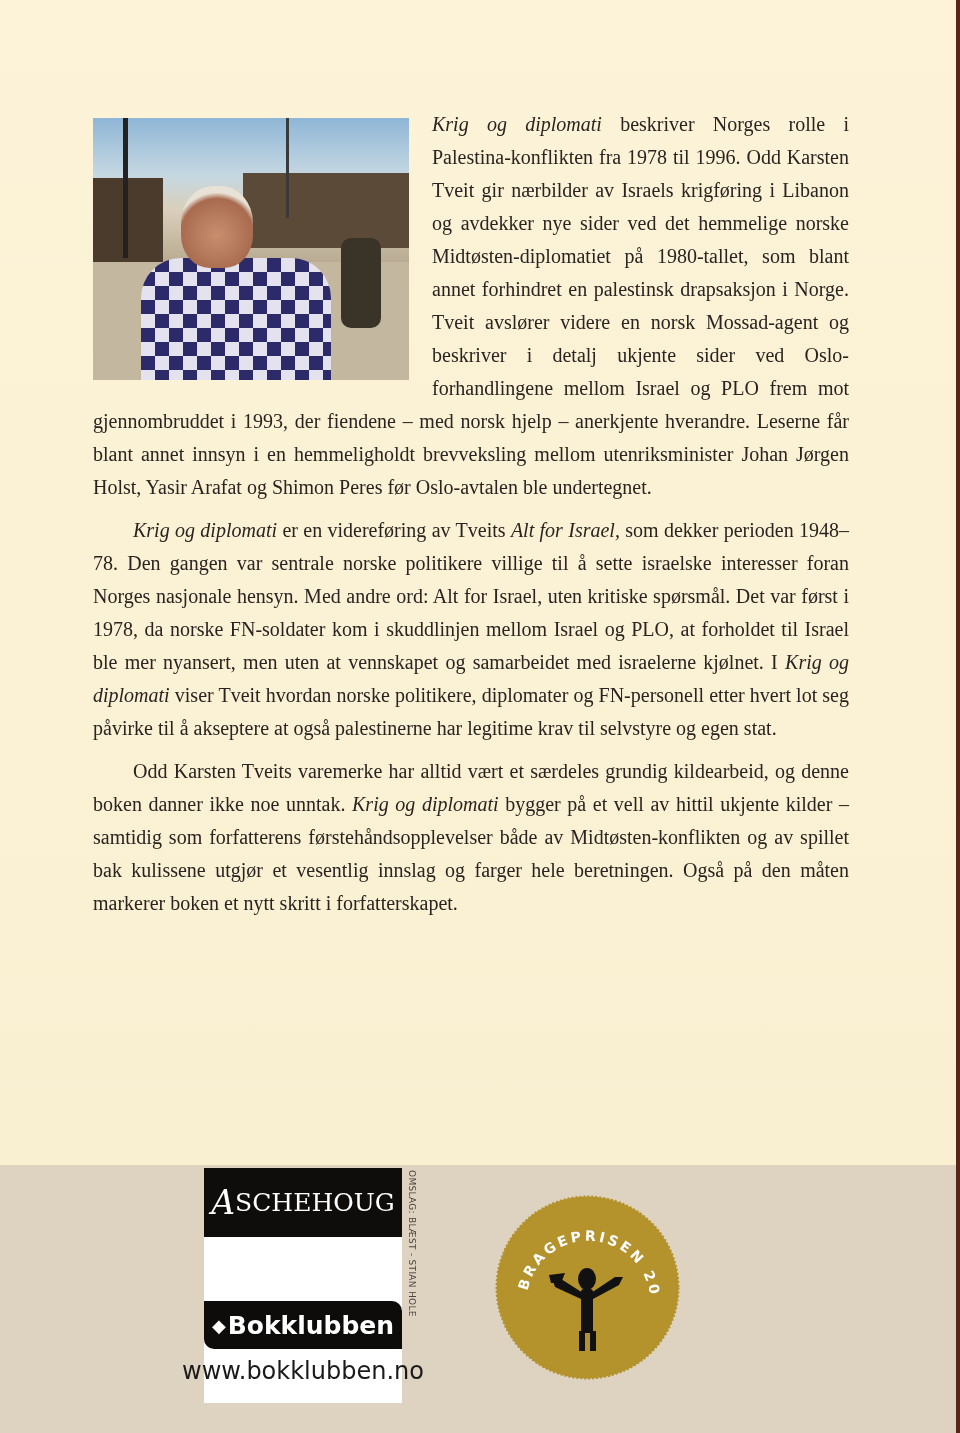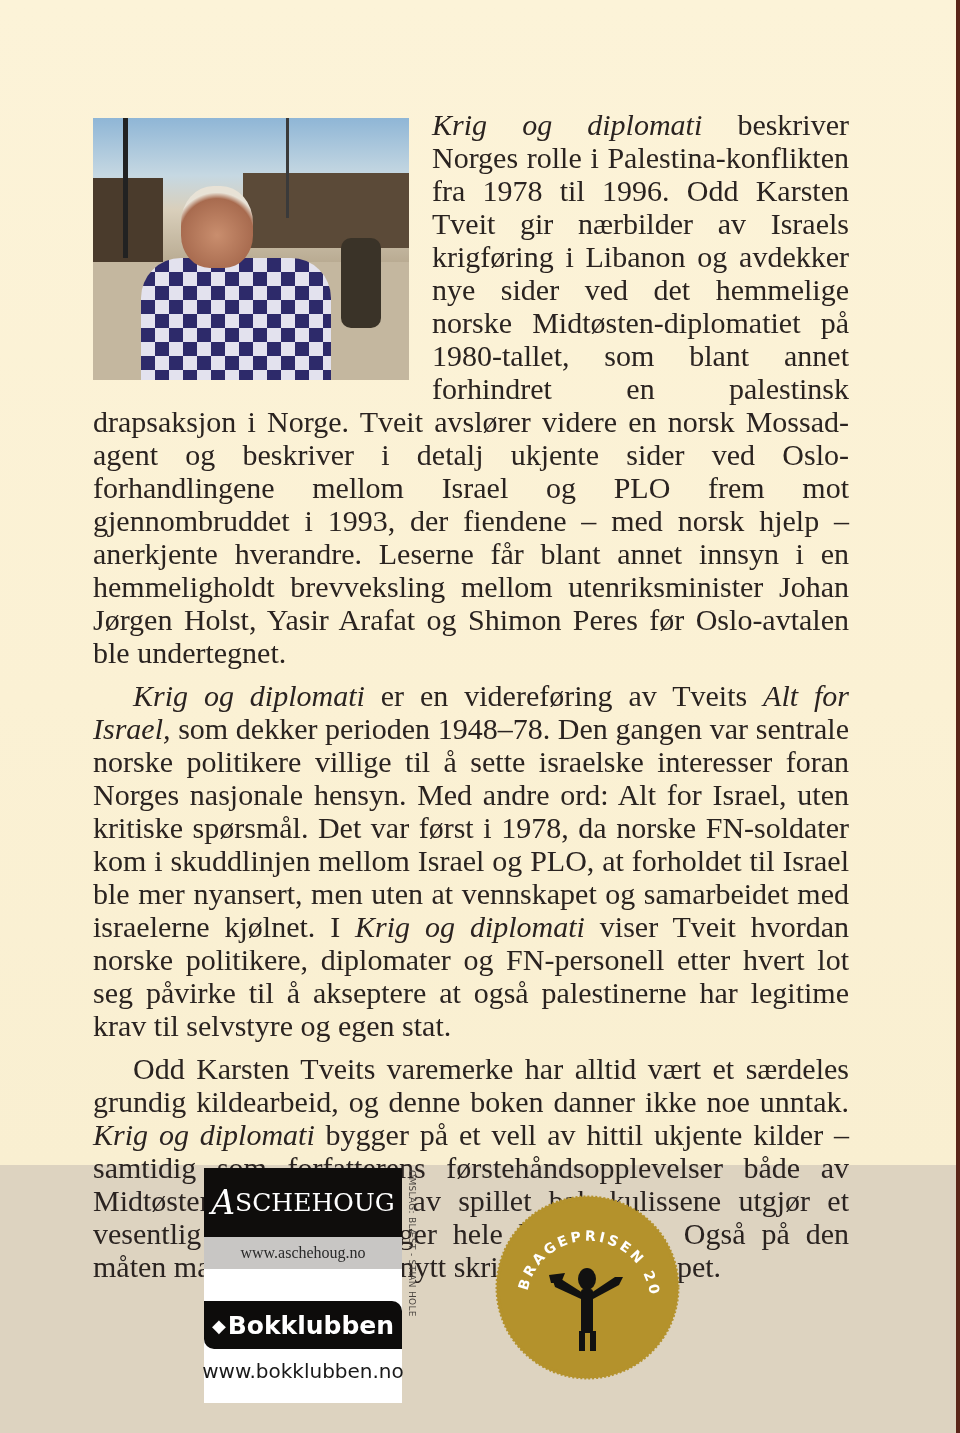--- a/index.html
+++ b/index.html
@@ -37,21 +37,21 @@
       repeating-conic-gradient(#2d2a6a 0% 25%, #e3e2ee 0% 50%) 0 0 / 28px 28px;
   }
   .photo .figure {
     position: absolute; right: 28px; top: 120px; width: 40px; height: 90px; background: #3a3328; border-radius: 10px;
   }
   .photo .pole { position: absolute; left: 30px; top: 0; width: 5px; height: 140px; background: #222; }
   .photo .pole2 { position: absolute; left: 193px; top: 0; width: 3px; height: 100px; background: #3a3a3a; }
 
   .text-block {
     position: absolute; left: 93px; top: 108px; width: 756px;
-    font-size: 30px; line-height: 33px; text-align: justify;
+    font-size: 20px; line-height: 33px; text-align: justify;
   }
   .float-spacer { float: left; width: 339px; height: 278px; }
   .text-block p { margin: 0; }
   .text-block p.indent { text-indent: 40px; margin-top: 10px; }
   .text-block em { font-style: italic; }
 
   .publisher-card {
     position: absolute; left: 204px; top: 1168px; width: 198px; height: 235px; background: #fff;
   }
   .aschehoug-logo {
@@ -66,21 +66,21 @@
   }
   .bokklubben-logo {
     position: absolute; left: 0; top: 133px; width: 198px; height: 48px; background: #0d0c0b; color: #fff;
     border-top-right-radius: 10px; border-bottom-left-radius: 10px;
     display: flex; align-items: center; justify-content: center;
     font-family: "DejaVu Sans", sans-serif; font-weight: bold; font-size: 25px;
   }
   .bokklubben-logo .mark { font-size: 18px; margin-right: 2px; }
   .bokklubben-url {
     position: absolute; left: 0; top: 183px; width: 198px; height: 40px;
-    color: #1a1a1a; font-family: "DejaVu Sans", sans-serif; font-size: 20px;
+    color: #1a1a1a; font-family: "DejaVu Sans", sans-serif; font-size: 24px;
     display: flex; align-items: center; justify-content: center;
   }
   .credit {
     position: absolute; left: 403px; top: 1170px; width: 14px; height: 140px;
     writing-mode: vertical-rl; font-family: "DejaVu Sans", sans-serif; font-size: 9px;
     color: #4a4540; letter-spacing: 0.3px; white-space: nowrap;
   }
   .award {
     position: absolute; left: 495px; top: 1195px; width: 185px; height: 185px;
   }
@@ -108,21 +108,20 @@
   <p><em>Krig og diplomati</em><span> beskriver Norges rolle i Palestina-konflikten fra 1978 til 1996. Odd Karsten Tveit gir nærbilder av Israels krigføring i Libanon og avdekker nye sider ved det hemmelige norske Midtøsten-diplomatiet på 1980-tallet, som blant annet forhindret en palestinsk drapsaksjon i Norge. Tveit avslører videre en norsk Mossad-agent og beskriver i detalj ukjente sider ved Oslo-forhandlingene mellom Israel og PLO frem mot gjennombruddet i 1993, der fiendene – med norsk hjelp – anerkjente hverandre. Leserne får blant annet innsyn i en hemmeligholdt brevveksling mellom utenriksminister Johan Jørgen Holst, Yasir Arafat og Shimon Peres før Oslo-avtalen ble undertegnet.</span></p>
   <p class="indent"><em>Krig og diplomati</em><span> er en videreføring av Tveits </span><em>Alt for Israel,</em><span> som dekker perioden 1948–78. Den gangen var sentrale norske politikere villige til å sette israelske interesser foran Norges nasjonale hensyn. Med andre ord: Alt for Israel, uten kritiske spørsmål. Det var først i 1978, da norske FN-soldater kom i skuddlinjen mellom Israel og PLO, at forholdet til Israel ble mer nyansert, men uten at vennskapet og samarbeidet med israelerne kjølnet. I </span><em>Krig og diplomati</em><span> viser Tveit hvordan norske politikere, diplomater og FN-personell etter hvert lot seg påvirke til å akseptere at også palestinerne har legitime krav til selvstyre og egen stat.</span></p>
   <p class="indent"><span>Odd Karsten Tveits varemerke har alltid vært et særdeles grundig kildearbeid, og denne boken danner ikke noe unntak. </span><em>Krig og diplomati</em><span> bygger på et vell av hittil ukjente kilder – samtidig som forfatterens førstehåndsopplevelser både av Midtøsten-konflikten og av spillet bak kulissene utgjør et vesentlig innslag og farger hele beretningen. Også på den måten markerer boken et nytt skritt i forfatterskapet.</span></p>
 </div>
 
 <div class="publisher-card">
   <div class="aschehoug-logo">
     <span class="big">A</span>
       <span>SCHEHOUG</span>
   </div>
-  <div class="aschehoug-url">www.aschehoug.no</div>
   <div class="bokklubben-logo">
     <span class="mark">◆</span>
       <span>Bokklubben</span>
   </div>
   <div class="bokklubben-url">www.bokklubben.no</div>
 </div>
 
 <div class="credit">OMSLAG: BLÆST - STIAN HOLE</div>
 
 <div class="award">

